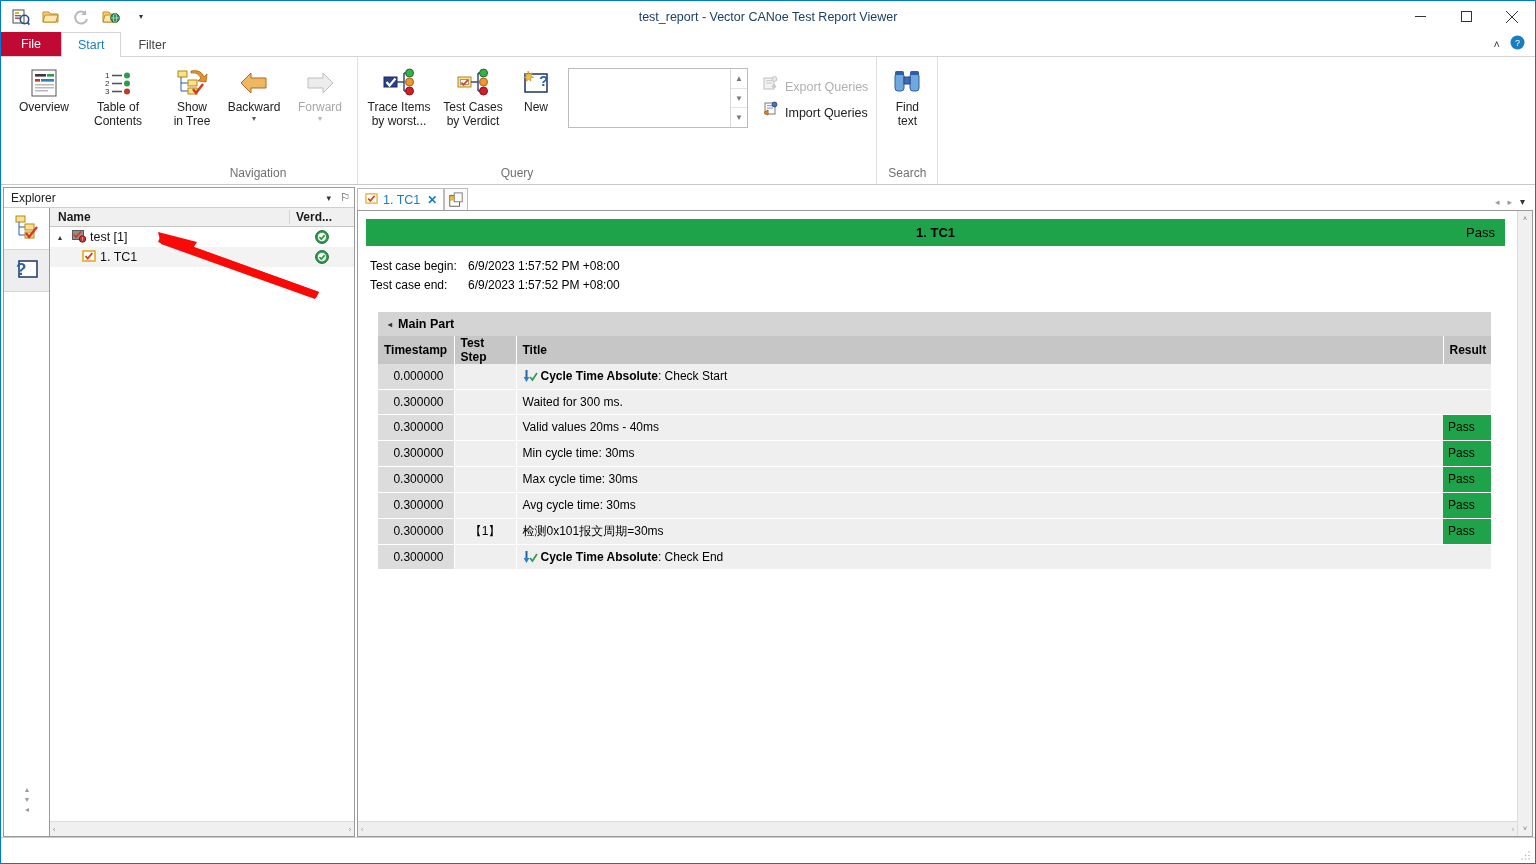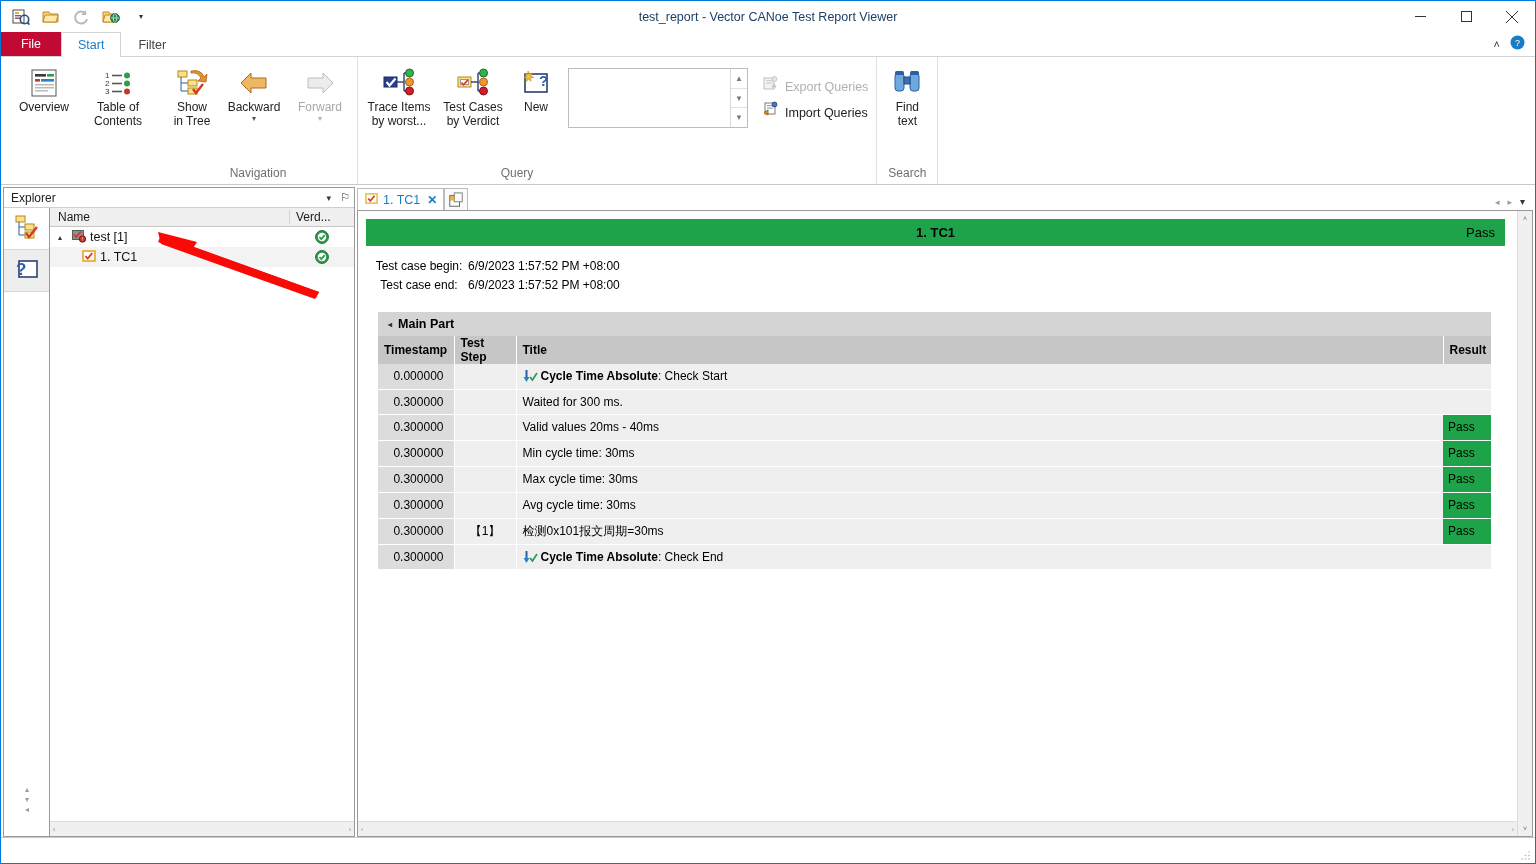--- a/index.html
+++ b/index.html
@@ -171,21 +171,21 @@
     border-bottom: 1px solid #d7d7d7;
     background: #fff;
   }
   .sidetab.active { background: #eeeeee; }
   .explorer-tree { flex: 1; display: flex; flex-direction: column; min-width: 0; }
   .tree-head {
     height: 19px; min-height: 19px;
     display: flex; align-items: center;
     background: #f0f0f0;
     border-bottom: 1px solid #c6c6c6;
-    font-size: 12px; font-weight: normal; color: #1a1a1a;
+    font-size: 12px; font-weight: bold; color: #1a1a1a;
   }
   .tree-head .col-name { flex: 1; padding-left: 8px; border-right: 1px solid #d4d4d4; }
   .tree-head .col-verd { width: 64px; padding-left: 6px; }
   .tree-rows { flex: 1; overflow: hidden; }
   .tree-row {
     height: 20px; display: flex; align-items: center;
     font-size: 12.5px; color: #111;
   }
   .tree-row.alt { background: #f3f3f3; }
   .tree-row .name-cell { flex: 1; display: flex; align-items: center; gap: 4px; min-width: 0; }
@@ -242,21 +242,21 @@
   }
   .verdict-banner .vtitle { font-size: 13px; font-weight: bold; color: #000; }
   .verdict-banner .vresult {
     position: absolute; right: 10px;
     font-size: 13px; color: #000;
   }
   .meta {
     padding: 10px 0 0 12px;
     font-size: 12px; color: #000;
   }
-  .meta-row { display: flex; height: 19px; align-items: center; text-align: center; }
+  .meta-row { display: flex; height: 19px; align-items: center; }
   .meta-label { width: 98px; }
   .meta-value { }
 
   .mainpart-wrap { margin: 18px 26px 0 20px; }
   .mainpart-head {
     background: #d4d4d4;
     height: 24px; display: flex; align-items: center;
     padding-left: 10px; gap: 6px;
     font-size: 12.5px; font-weight: bold; color: #000;
   }

